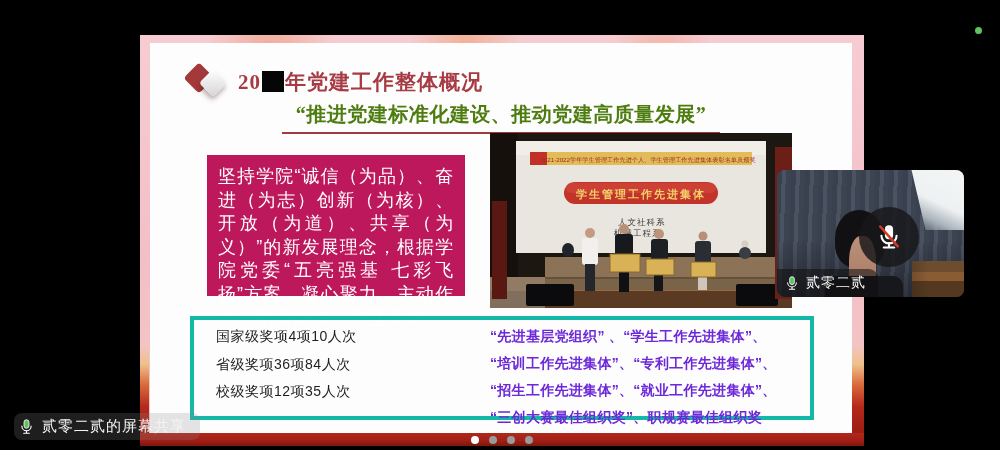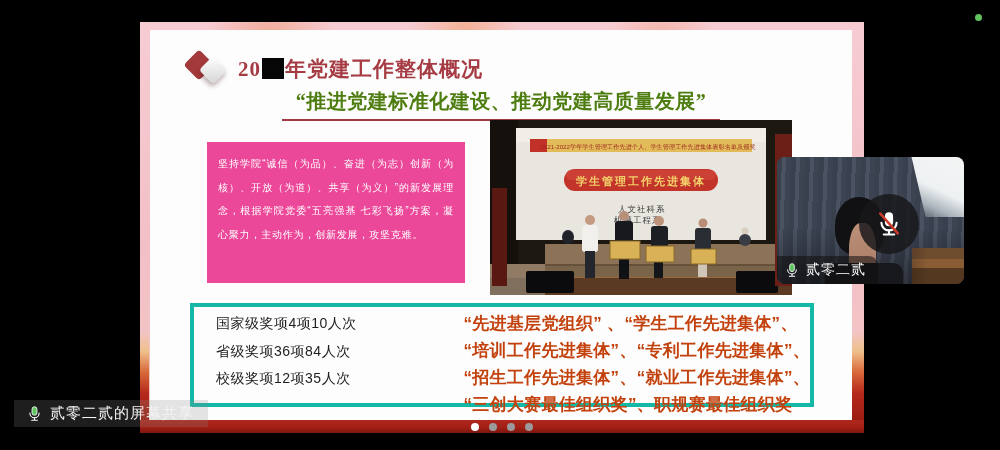--- a/index.html
+++ b/index.html
@@ -1,18 +1,18 @@
 <!DOCTYPE html>
 <html><head>
 <meta charset="utf-8">
 <style>
   html,body{margin:0;padding:0;background:#000;}
   body{width:1000px;height:450px;position:relative;overflow:hidden;
        font-family:"Liberation Sans","DejaVu Sans",sans-serif;}
-  .stage{position:absolute;inset:0;background:#000;}
+  .stage{position:absolute;inset:0;background:#000;margin-top:13px;}
 
   
   .slide{position:absolute;left:140px;top:22px;width:724px;height:411px;
     background:
       radial-gradient(circle at 18% 4%, rgba(235,130,80,.45), rgba(235,130,80,0) 9%),
       radial-gradient(circle at 45% 2%, rgba(240,150,90,.5), rgba(240,150,90,0) 10%),
       radial-gradient(circle at 72% 5%, rgba(238,140,95,.4), rgba(238,140,95,0) 8%),
       linear-gradient(180deg,#f6ccd2 0%,#f3bfc7 55%,#f2c9c2 100%);}
   .slide-white{position:absolute;left:10px;top:8px;width:702px;height:390px;background:#fdfdfd;}
   .band{position:absolute;left:0;right:0;bottom:0;height:13px;
@@ -38,30 +38,30 @@
   .title{font-family:"Liberation Serif","DejaVu Serif",serif;font-weight:bold;
     font-size:21px;color:#a63b43;letter-spacing:1px;white-space:nowrap;}
   .redact{display:inline-block;width:22px;height:21px;background:#060606;vertical-align:-3px;margin:0 1px;}
   .subtitle-wrap{position:absolute;left:0;right:0;top:58px;text-align:center;}
   .subtitle{display:inline-block;font-family:"Liberation Serif","DejaVu Serif",serif;
     font-weight:bold;font-size:20px;color:#4d7c0f;letter-spacing:.5px;
     border-bottom:2px solid #a03a40;padding:0 14px 4px;}
 
   
   .highlight{position:absolute;left:57px;top:112px;width:258px;height:141px;
-    background:#ec4899;color:#ffffff;font-size:10px;line-height:23.5px;
+    background:#be185d;color:#ffffff;font-size:18px;line-height:23.5px;
     letter-spacing:.8px;padding:10px 11px;box-sizing:border-box;text-align:justify;}
 
   
   .awards{position:absolute;left:40px;top:273px;width:616px;height:96px;
     border:4px solid #14b8a6;display:flex;}
   .a-stats{width:296px;padding:3px 0 0 22px;box-sizing:border-box;}
   .a-stats div{font-size:14px;line-height:27.5px;color:#1e1e1e;font-weight:500;letter-spacing:.5px;}
   .a-honors{flex:1;padding-top:3px;}
-  .a-honors div{font-size:17px;line-height:27px;color:#c2410c;font-weight:bold;letter-spacing:.3px;white-space:nowrap;}
+  .a-honors div{font-size:14px;line-height:27px;color:#6d28d9;font-weight:bold;letter-spacing:.3px;white-space:nowrap;}
 
   
   .photo{position:absolute;left:340px;top:90px;width:302px;height:175px;background:#221b15;}
   .photo svg{display:block;}
 
   
   .thumb{position:absolute;left:777px;top:157px;width:187px;height:127px;border-radius:8px;
     overflow:hidden;background:#39404e;}
   .vid-bg{position:absolute;inset:0;background:
     linear-gradient(180deg,rgba(0,0,0,0) 55%,rgba(0,0,0,.38) 100%),
@@ -79,21 +79,21 @@
     background:linear-gradient(90deg,rgba(20,18,16,.2),rgba(20,18,16,0) 30%),
       linear-gradient(180deg,#6e4c2e 0 30%,#8a5c33 30% 55%,#54381f 55% 100%);}
   .muted{position:absolute;left:82px;top:37px;width:60px;height:60px;border-radius:50%;
     background:rgba(24,24,26,.84);display:flex;align-items:center;justify-content:center;}
   .name-tag{position:absolute;left:0;bottom:0;height:28px;display:flex;align-items:center;
     gap:6px;padding:0 12px 0 7px;background:rgba(15,15,15,.55);border-top-right-radius:9px;}
   .name-tag span{color:#fff;font-size:14px;letter-spacing:1px;}
 
   
   .share-label{position:absolute;left:14px;top:400px;height:27px;display:flex;align-items:center;
-    gap:7px;padding:0 14px 0 12px;background:rgba(135,135,135,.22);border-radius:0;}
+    gap:7px;padding:0 14px 0 4px;background:rgba(135,135,135,.22);border-radius:8px;}
   .share-label span{color:#f3f3f3;font-size:15px;letter-spacing:1px;}
 
   .status-dot{position:absolute;left:975px;top:14px;width:7px;height:7px;border-radius:50%;background:#62c25e;}
 </style>
 </head>
 <body>
 
 <div class="stage">
 
   <div class="slide">

